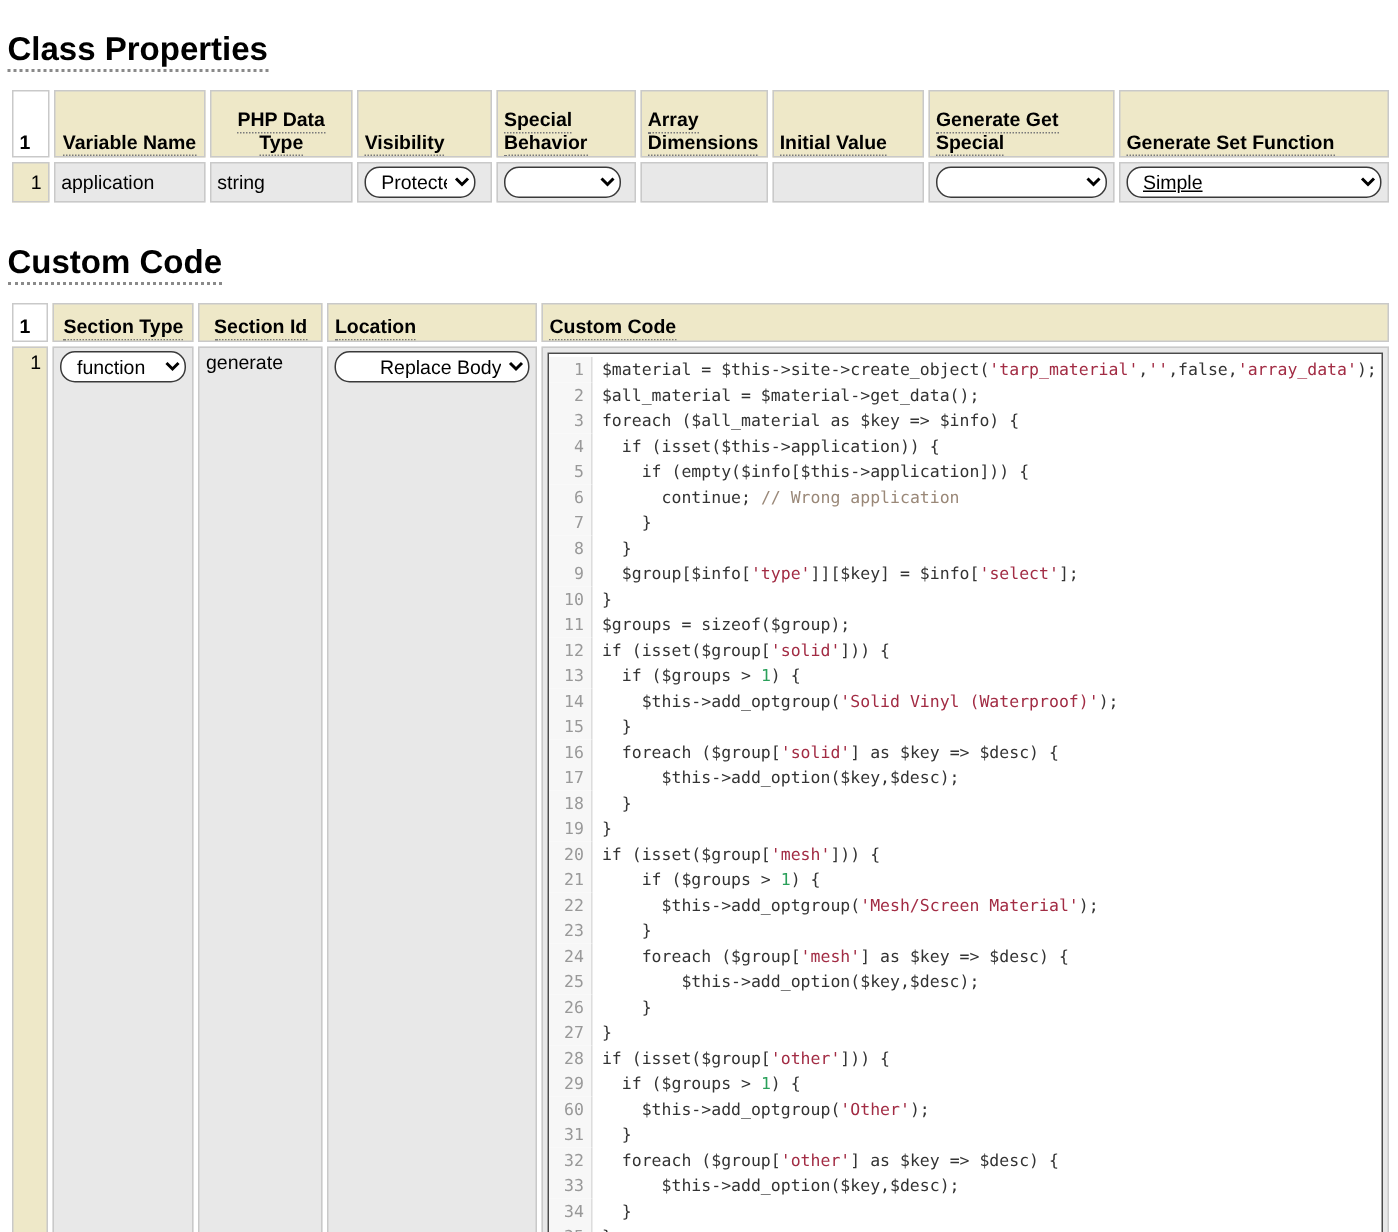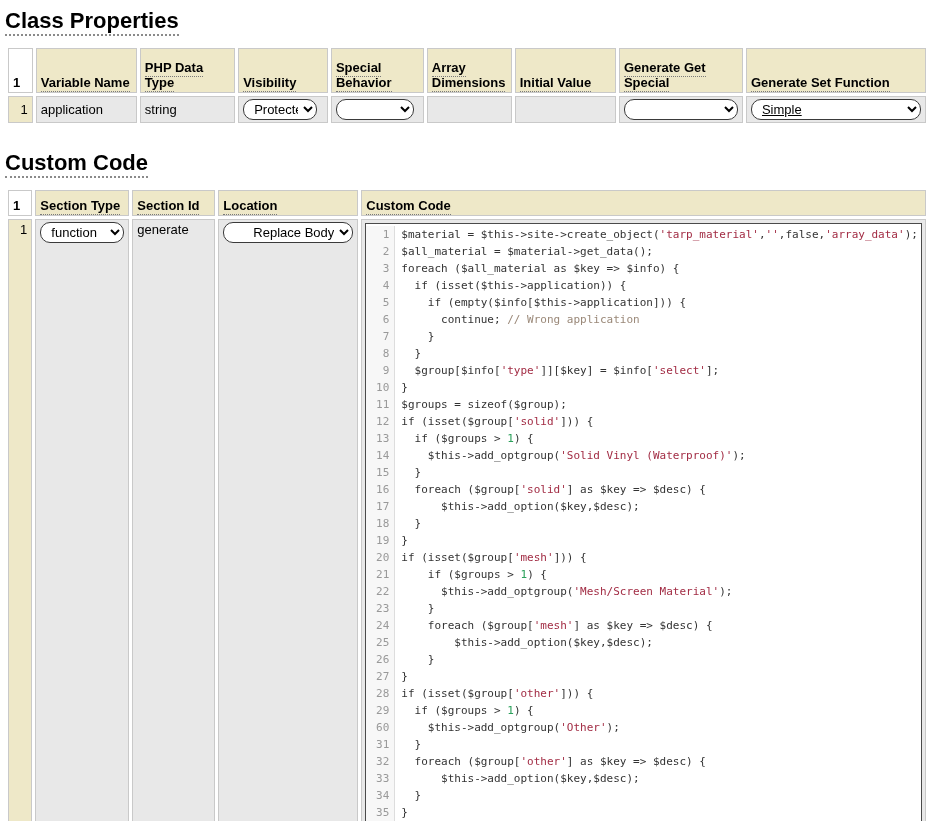--- a/index.html
+++ b/index.html
@@ -16,21 +16,21 @@
   html,body{margin:0;padding:0;background:#ffffff;}
   body{
     font-family:"Liberation Sans","DejaVu Sans",sans-serif;
     color:#000;
     padding:6px 3px;
     width:932px;
   }
   h1{
     font-size:22px;
     font-weight:bold;
-    margin:2px 0 11px 2px;
+    margin:14px 0 11px 2px;
   }
   h1 .title-underline{
     border-bottom:2px dotted #8a8a8a;
     padding-bottom:1px;
   }
   h1.second{margin-top:24px;}
   table{
     border-collapse:separate;
     border-spacing:3px;
     table-layout:fixed;
@@ -41,21 +41,21 @@
     padding:2px 4px;
     font-size:13px;
     overflow:hidden;
   }
   th{
     background:var(--header-bg);
     font-weight:bold;
     text-align:left;
     vertical-align:bottom;
   }
-  th.left{text-align:left;}
+  th.left{text-align:center;}
   th .hdr{
     border-bottom:1px dotted #7a7a7a;
     padding-bottom:1px;
   }
   th.idx-header{
     background:#ffffff;
     text-align:left;
     vertical-align:bottom;
     font-weight:bold;
   }

